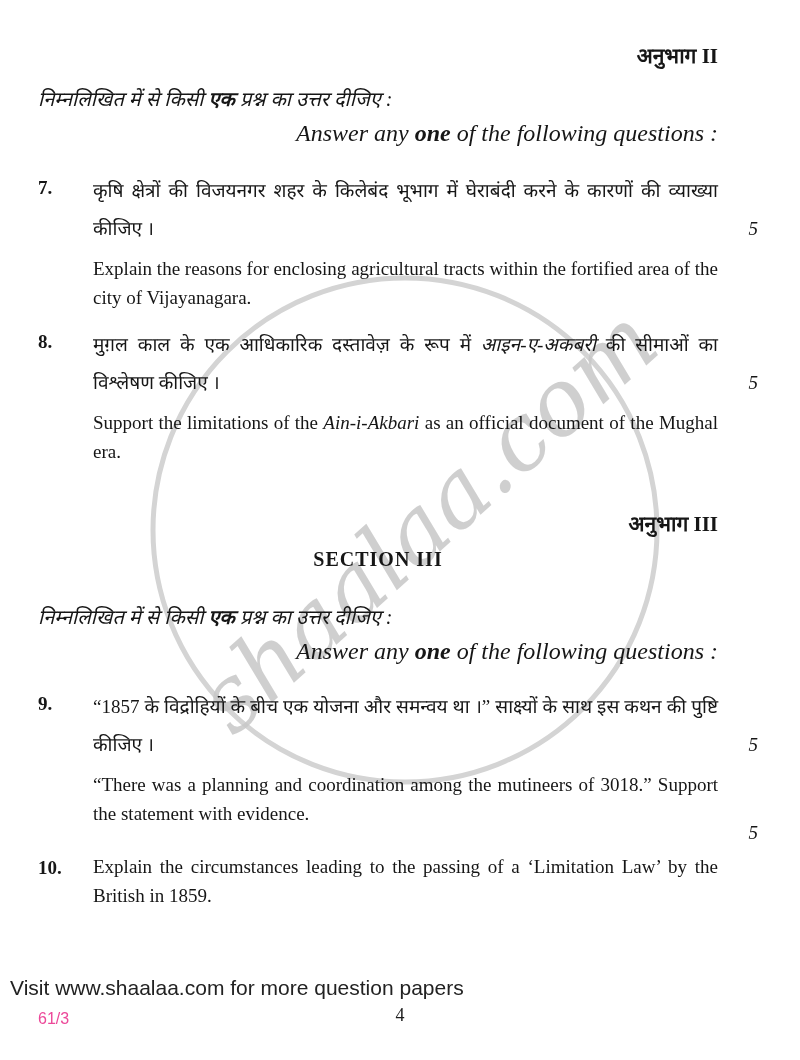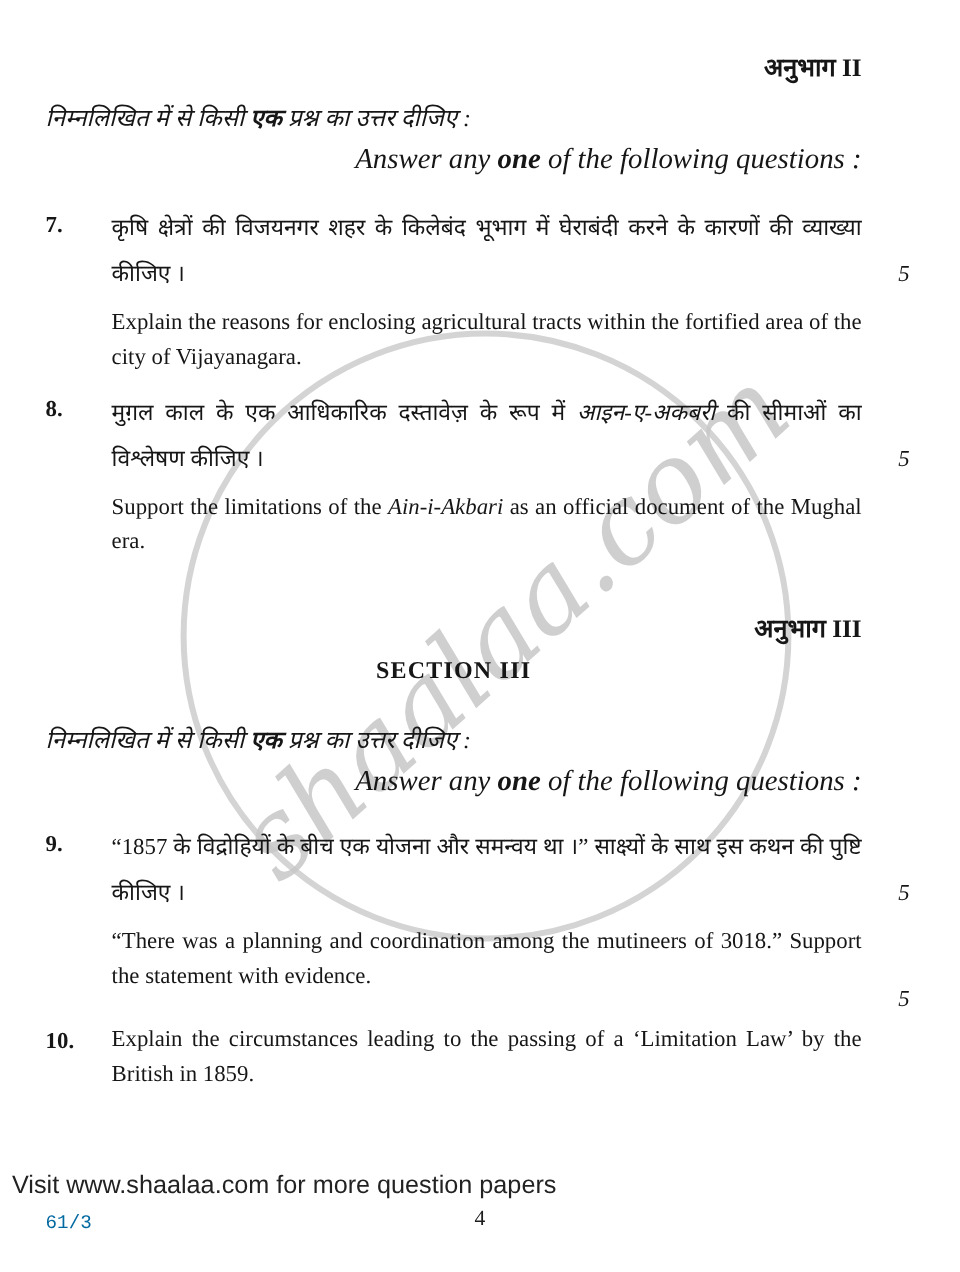--- a/index.html
+++ b/index.html
@@ -84,23 +84,23 @@
     position: absolute;
     right: -40px; bottom: 0;
     font-style: italic;
     font-size: 19px;
     line-height: 38px;
   }
   .sec3-head { margin-top: 44px; }
   .paper-code {
     position: absolute; left: 38px; top: 1010px;
     z-index: 2;
-    font-family: Liberation Mono, monospace;
+    font-family: Liberation Sans, sans-serif;
     font-size: 16px;
-    color: #0369a1;
+    color: #ec4899;
   }
   .page-num {
     position: absolute; left: 0; top: 1005px;
     width: 800px;
     text-align: center;
     z-index: 2;
     font-size: 18px;
     color: #1d1d1d;
   }
   .visit {

